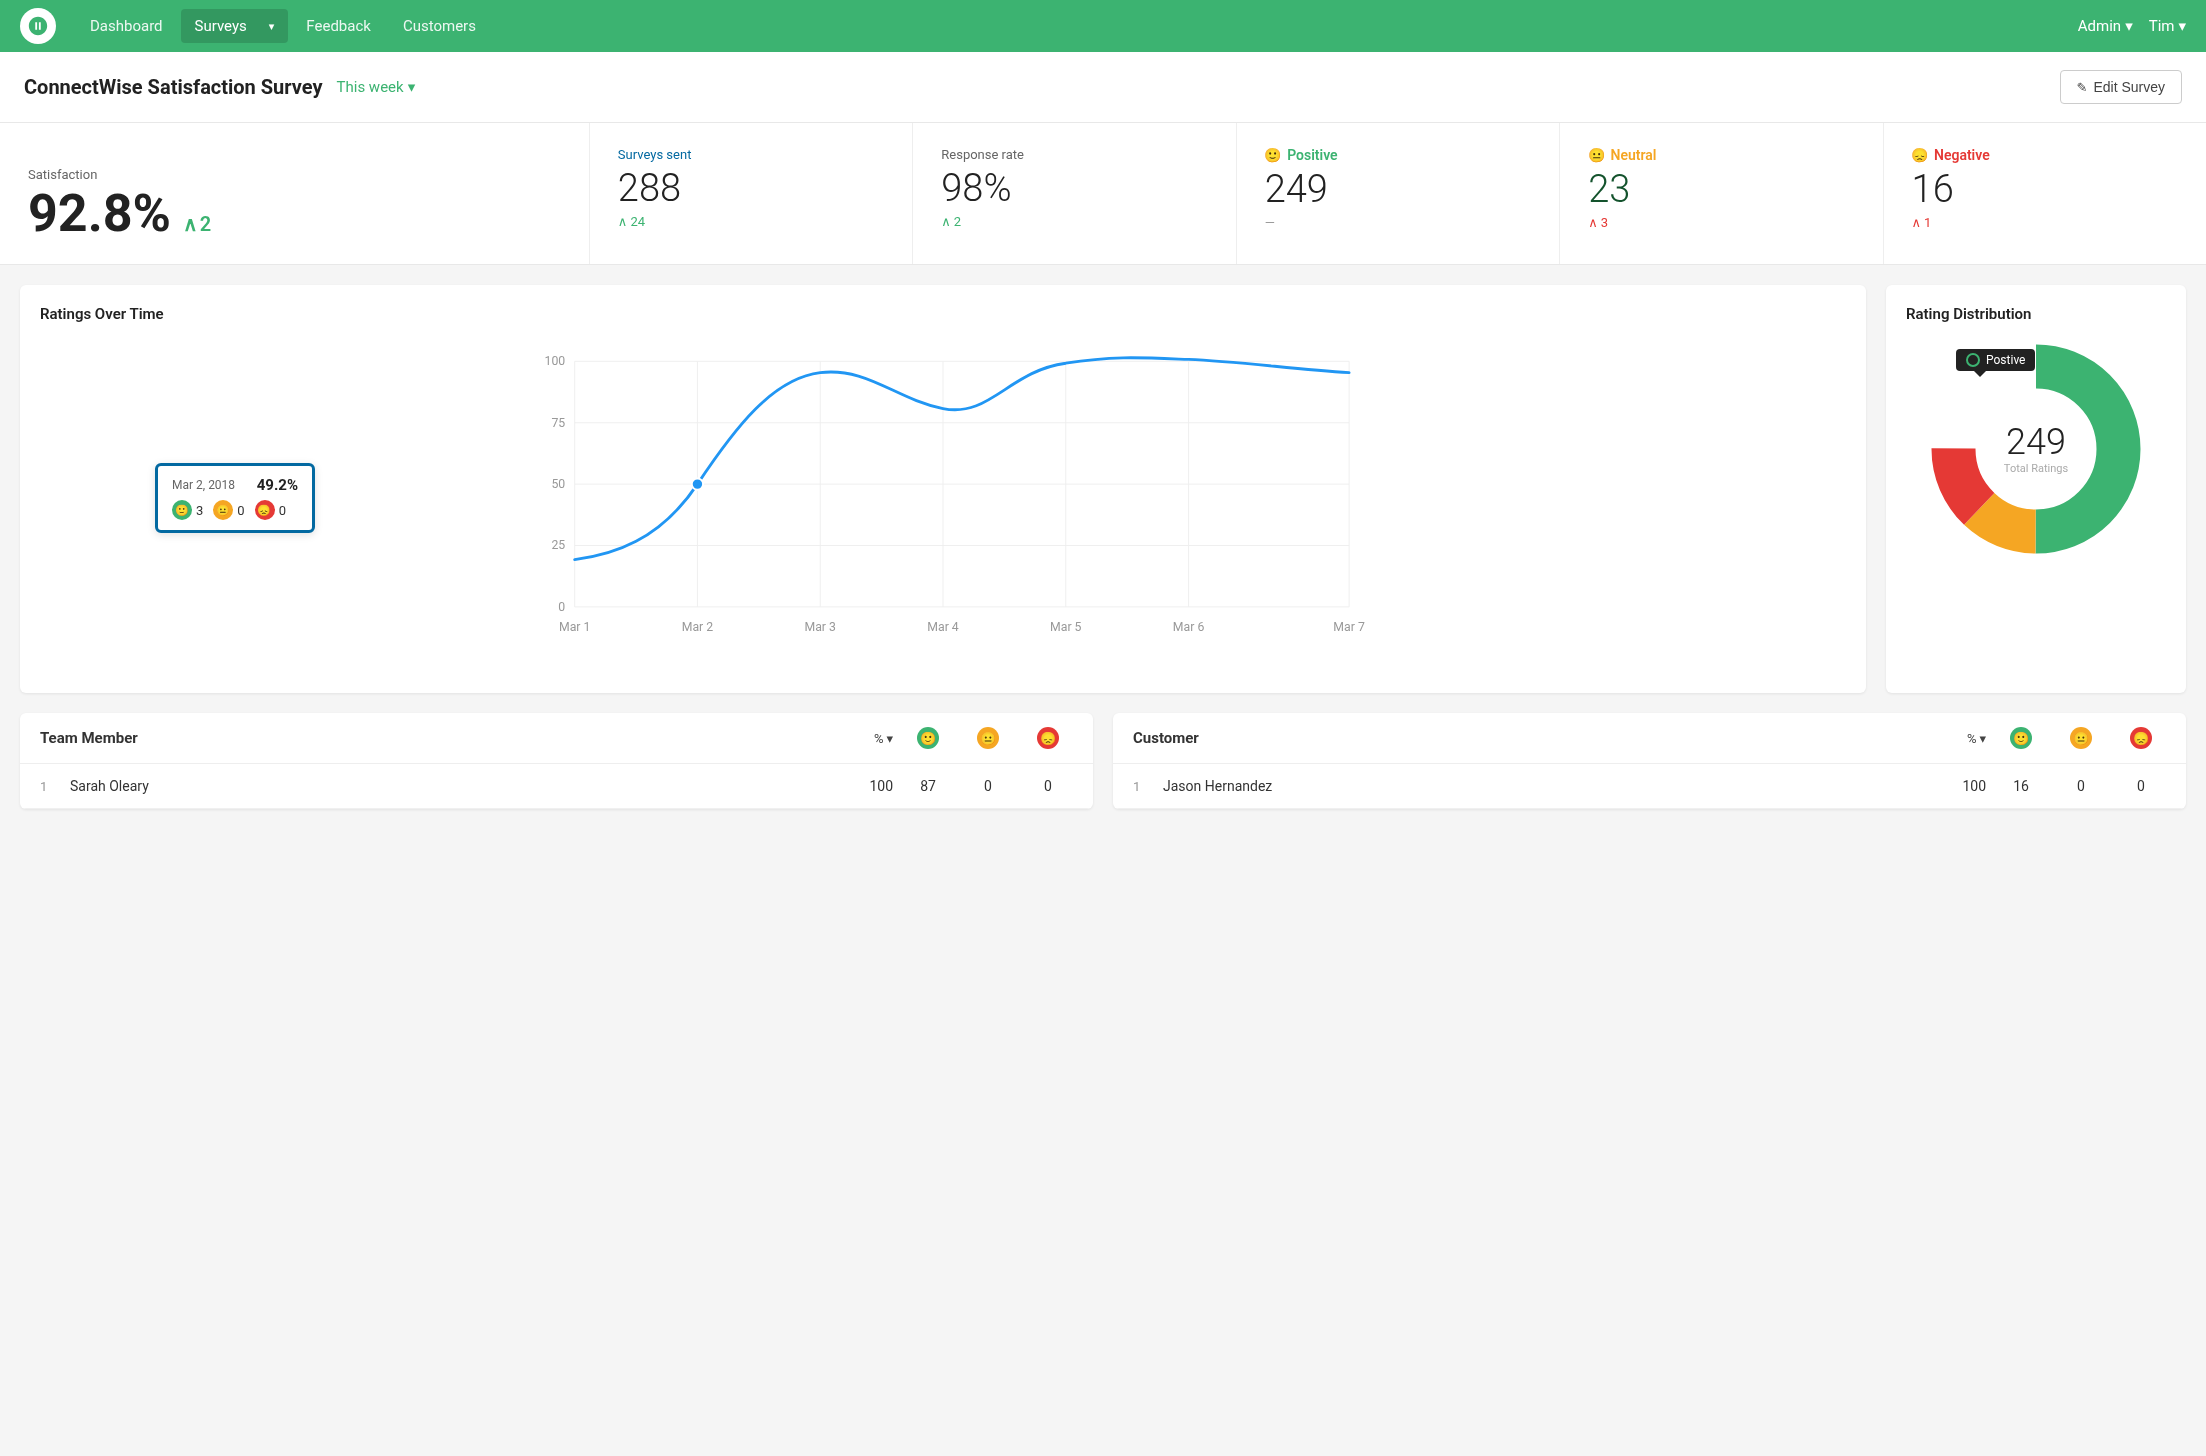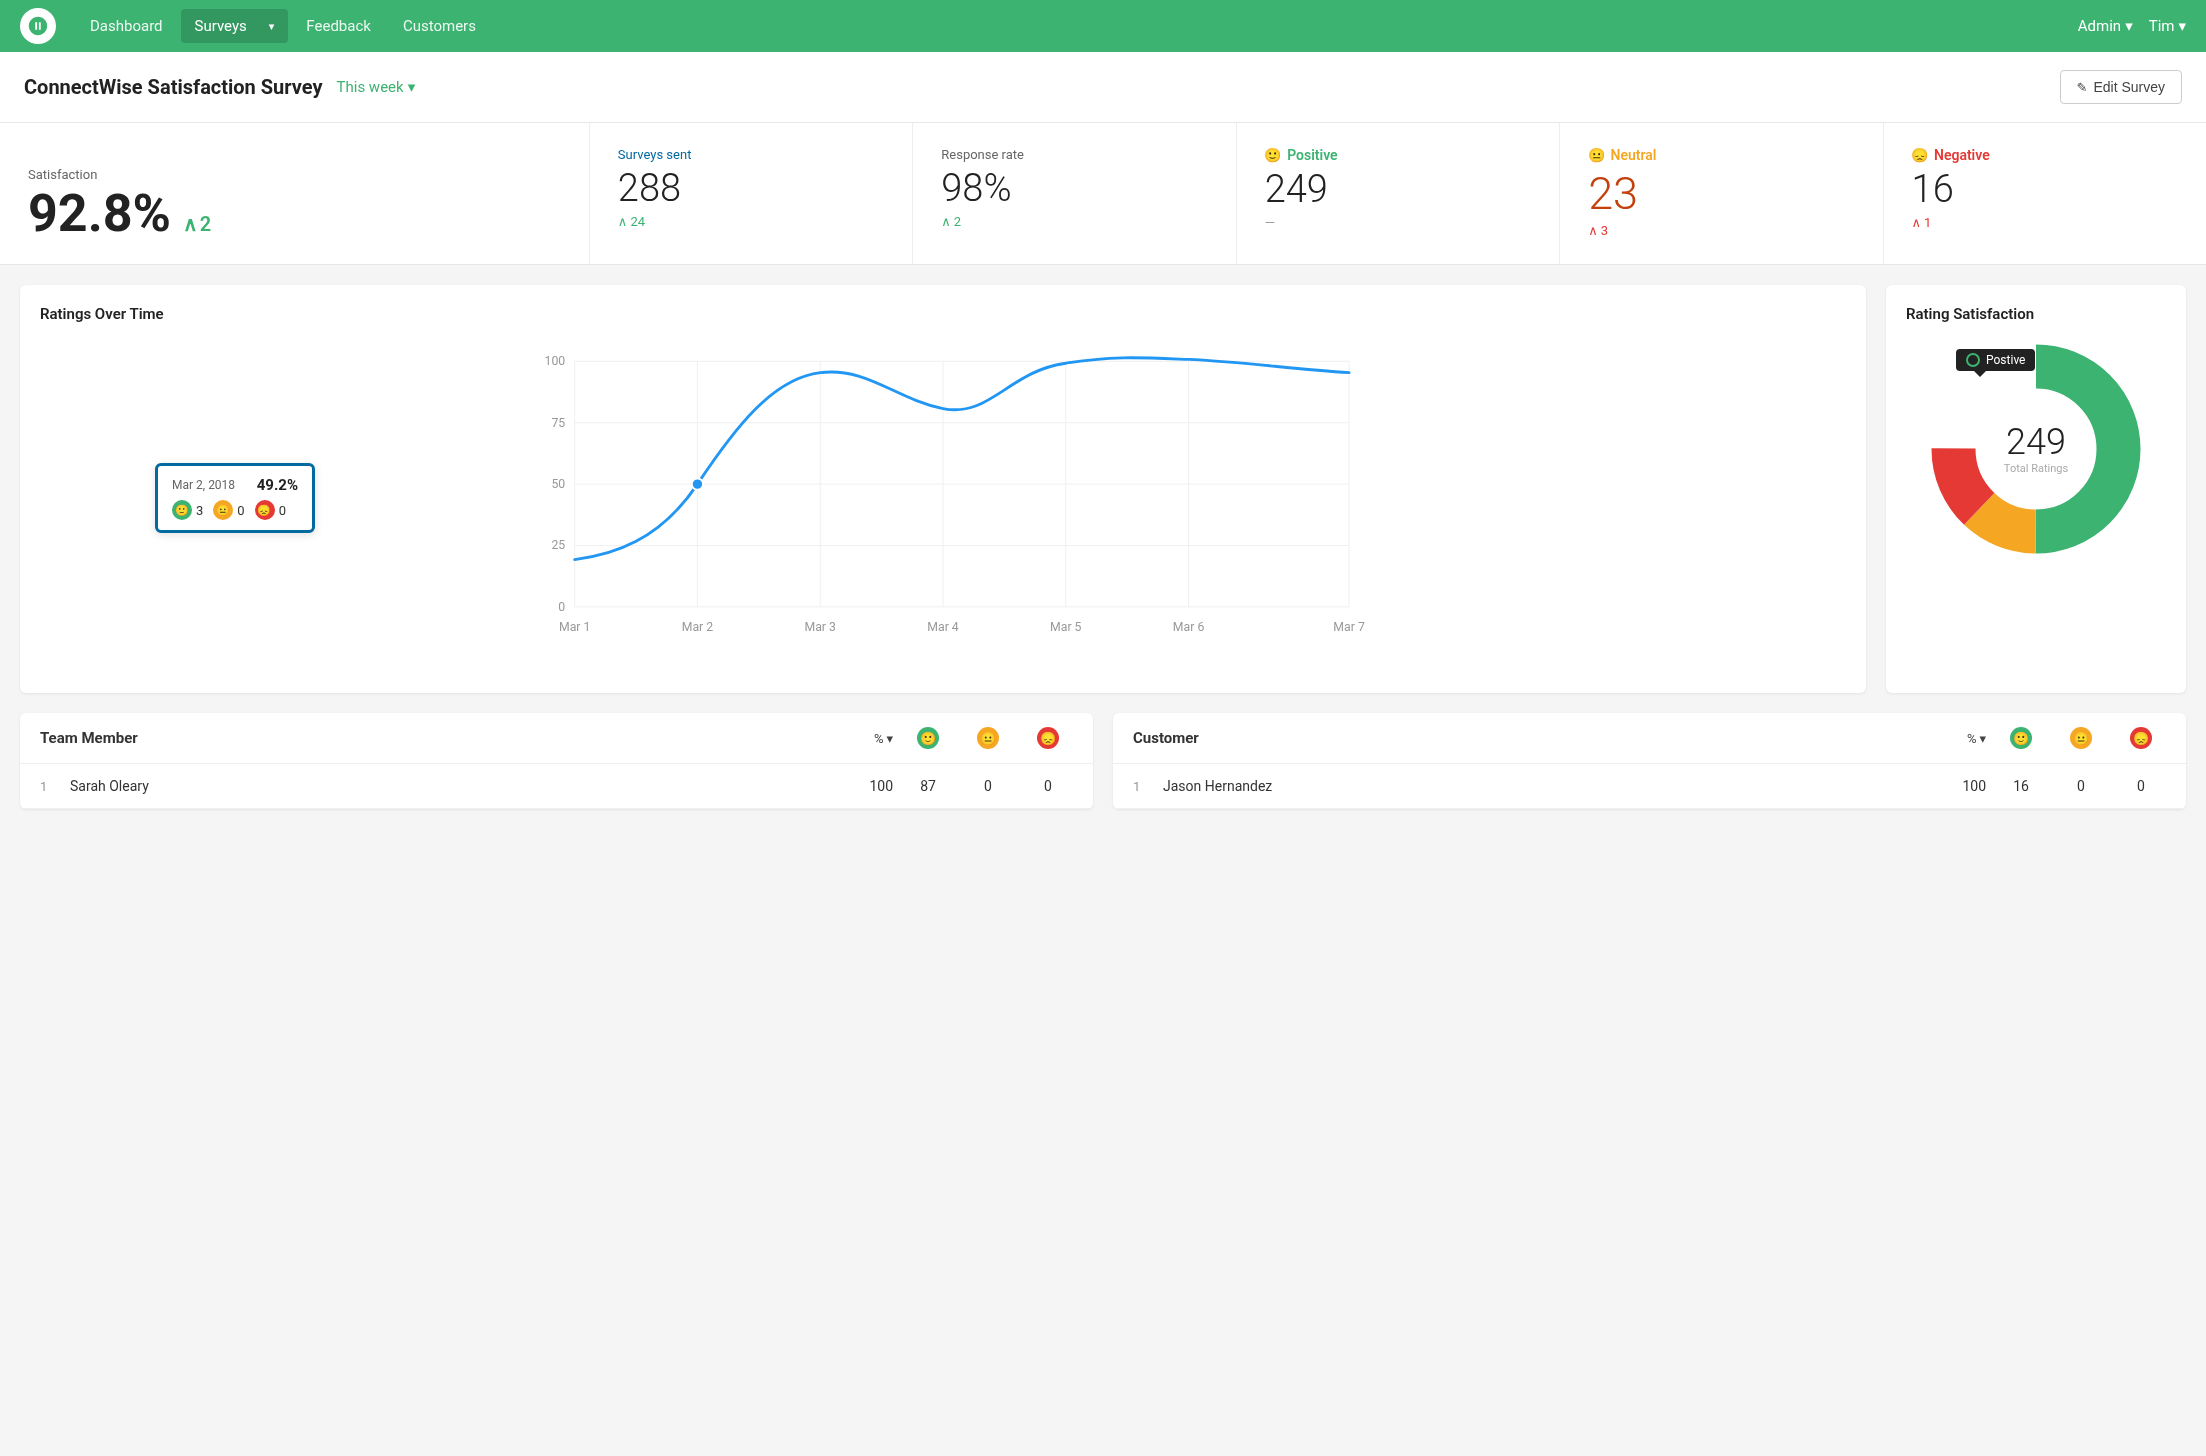--- a/index.html
+++ b/index.html
@@ -87,21 +87,21 @@
     </div>
     <div style="font-size:38px;font-weight:300;color:#222;line-height:1.1;">249</div>
     <div style="font-size:13px;margin-top:4px;color:#999;">—</div>
   </div>
 
   <div style="flex:1;padding:24px 28px;border-right:1px solid #eee;">
     <div style="color:#f5a623;font-weight:600;font-size:14px;display:flex;align-items:center;gap:5px;margin-bottom:6px;">
       <span>😐</span>
       <span>Neutral</span>
     </div>
-    <div style="font-size:45px;font-weight:300;color:#c2410c;line-height:1.1;">23</div>
+    <div style="font-size:38px;font-weight:300;color:#14532d;line-height:1.1;">23</div>
     <div style="font-size:13px;margin-top:4px;color:#e53935;display:flex;align-items:center;gap:3px;">
       <span>∧</span>
       <span>3</span>
     </div>
   </div>
 
   <div style="flex:1;padding:24px 28px;">
     <div style="color:#e53935;font-weight:600;font-size:14px;display:flex;align-items:center;gap:5px;margin-bottom:6px;">
       <span>😞</span>
       <span>Negative</span>
@@ -173,21 +173,21 @@
             <div style="display:flex;align-items:center;gap:4px;">
               <span style="width:20px;height:20px;border-radius:50%;background:#e53935;color:white;font-size:11px;display:inline-flex;align-items:center;justify-content:center;">😞</span>
               <span>0</span>
             </div>
           </div>
         </div>
       </div>
     </div>
 
     <div style="background:white;border-radius:6px;padding:20px;box-shadow:0 1px 3px rgba(0,0,0,0.08);width:300px;flex-shrink:0;">
-      <div style="font-size:15px;font-weight:600;color:#222;margin-bottom:16px;">Rating Satisfaction</div>
+      <div style="font-size:15px;font-weight:600;color:#222;margin-bottom:16px;">Rating Distribution</div>
 
       <div style="position:relative;display:flex;align-items:center;justify-content:center;margin:10px 0 20px 0;">
 
         <div style="position:absolute;top:10px;left:50px;background:#222;color:white;border-radius:4px;padding:4px 10px;font-size:12px;display:flex;align-items:center;gap:6px;white-space:nowrap;z-index:2;">
           <span style="width:14px;height:14px;border-radius:50%;border:2px solid #3cb371;display:inline-block;"></span>
           <span>Postive</span>
           <span style="position:absolute;bottom:-6px;left:18px;border-left:6px solid transparent;border-right:6px solid transparent;border-top:6px solid #222;"></span>
         </div>
 
         <svg viewBox="0 0 200 200" width="220" height="220">

